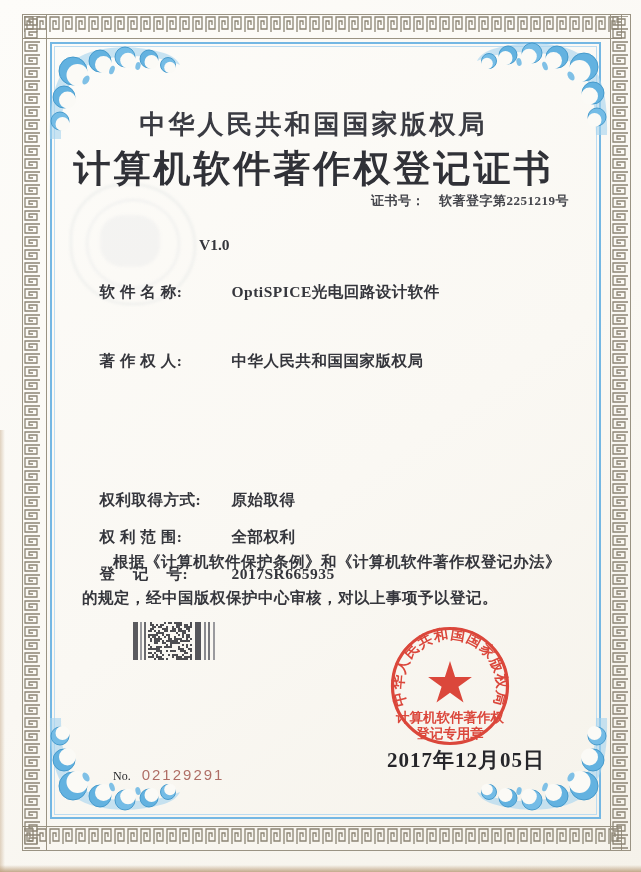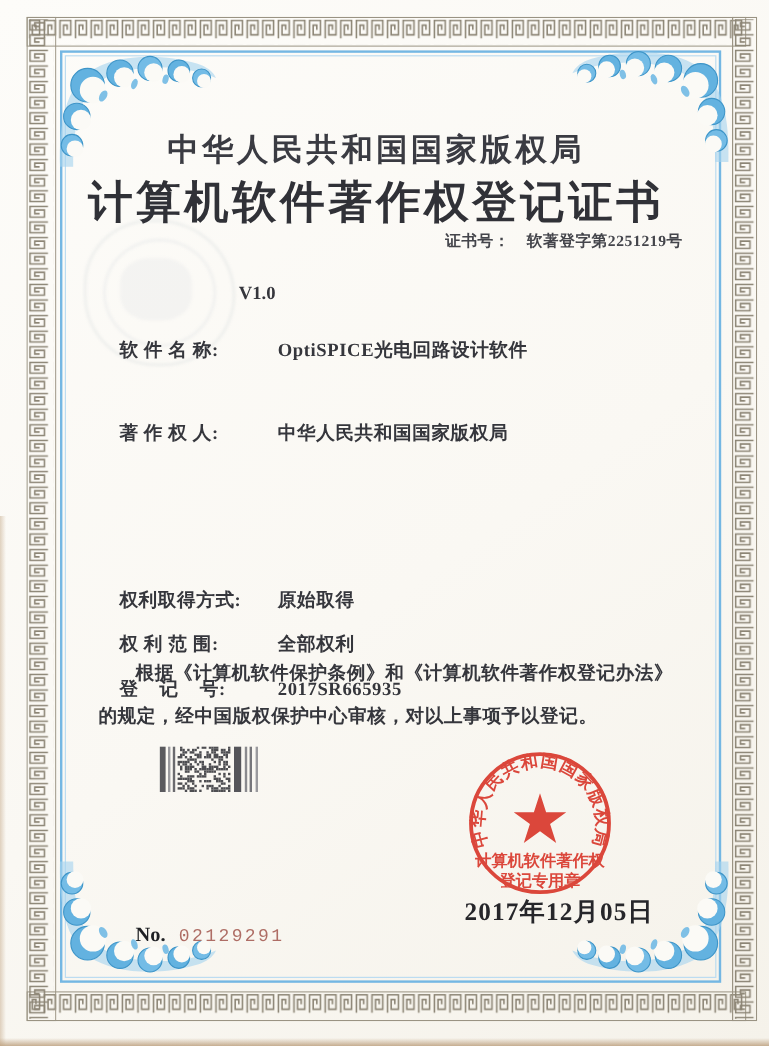--- a/index.html
+++ b/index.html
@@ -30,22 +30,22 @@
   .row{position:absolute;left:82px;font-size:15.5px;font-weight:700;
     letter-spacing:.5px;z-index:4;white-space:pre;}
   .flabel{display:inline-block;min-width:112px;white-space:pre;margin-top:40px;}
   .fvalue{margin-left:20px;}
   .value2{position:absolute;left:199px;font-size:15.5px;font-weight:700;z-index:4;}
   .statement{position:absolute;left:82px;top:544px;width:486px;font-size:15.5px;
     font-weight:700;line-height:36px;text-indent:2em;letter-spacing:.5px;z-index:4;}
   .barcode{position:absolute;left:133px;top:622px;z-index:4;}
   .serial{position:absolute;left:113px;top:749px;z-index:4;display:flex;
     align-items:baseline;gap:11px;}
-  .serial-prefix{font-size:17px;font-weight:700;color:#1f2024;margin-top:20px;}
-  .serial-number{font-family:Liberation Mono, monospace;
+  .serial-prefix{font-size:12px;font-weight:400;color:#1f2024;margin-top:20px;}
+  .serial-number{font-family:Liberation Sans, sans-serif;
     font-size:15px;letter-spacing:2px;color:#a2564d;opacity:.85;}
   .seal{position:absolute;left:374px;top:612px;z-index:6;opacity:.93;}
   .seal-ring-text{font-size:14.5px;letter-spacing:1px;fill:#d93a2e;font-weight:700;
     font-family:"Liberation Serif","DejaVu Serif",serif;}
   .seal-sub{fill:#d93a2e;font-weight:700;text-anchor:middle;
     font-family:"Liberation Serif","DejaVu Serif",serif;}
   .issue-date{position:absolute;left:387px;top:746px;font-size:21px;font-weight:700;
     color:#26262a;letter-spacing:1px;z-index:7;}
   .scan-edge-bottom{position:absolute;left:0;right:0;bottom:0;height:7px;z-index:8;
     background:linear-gradient(to bottom,rgba(195,166,130,0),rgba(182,151,115,.8));}

